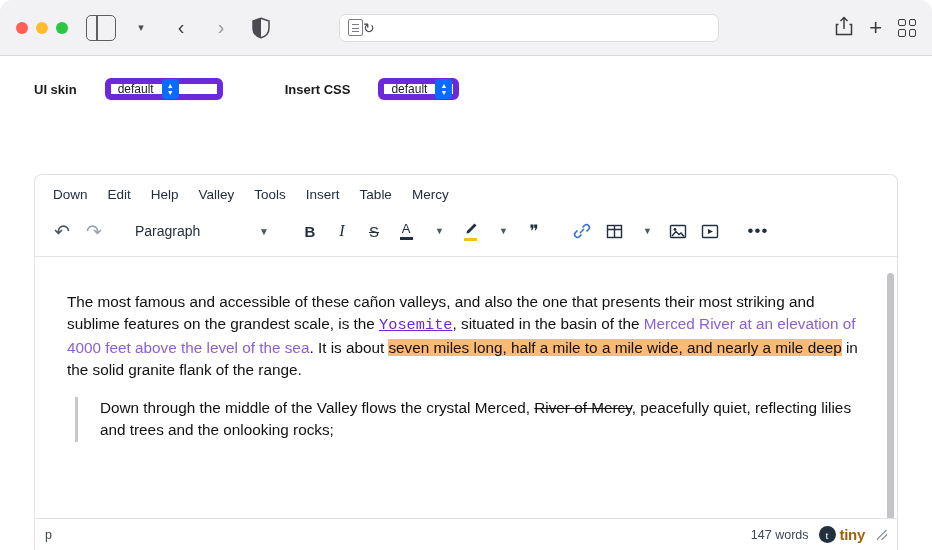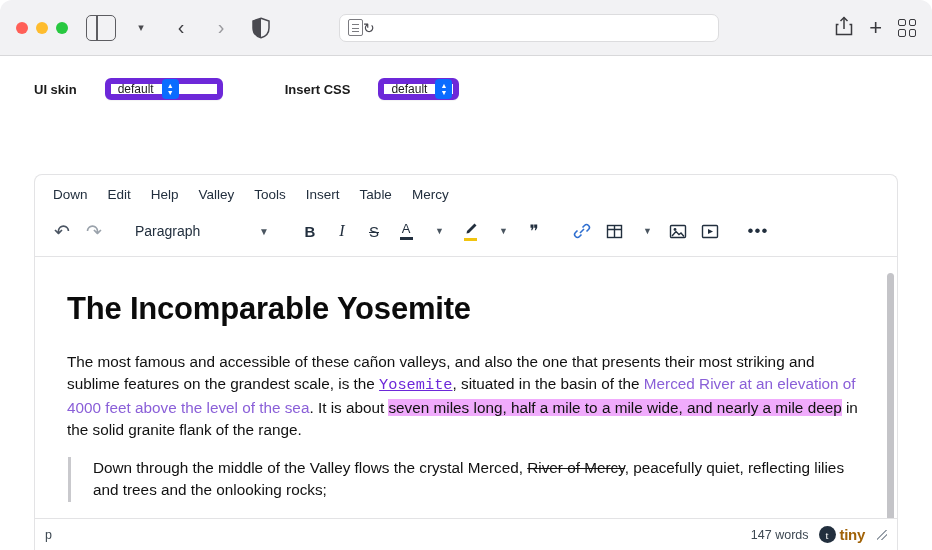--- a/index.html
+++ b/index.html
@@ -244,23 +244,23 @@
   }
   .content p {
     font-family: "Liberation Sans", sans-serif;
     font-size: 15.3px;
     line-height: 22.3px;
     color: #111;
     margin: 0 0 16px 0;
   }
   .content a { color: #6d28d9; text-decoration: underline; font-family: Liberation Mono, monospace; }
   .purple { color: #8a5fd8; }
-  .hl { background: #f0abfc; }
+  .hl { background: #fdba74; }
   blockquote {
-    margin: 0 0 16px 1px;
+    margin: 0 0 16px 8px;
     padding-left: 22px;
     border-left: 3px solid #c9c9cd;
   }
   blockquote p { margin: 0; }
   .strike-text { text-decoration: line-through; }
 
   
   .vscroll {
     position: absolute;
     right: 3px; top: 98px;
@@ -468,21 +468,20 @@
             <rect x="1.5" y="2.5" width="15" height="12" rx="1" fill="none" stroke="#222f3e" stroke-width="1.4"></rect>
             <path d="M7 6 L12 8.5 L7 11 Z" fill="#222f3e"></path>
           </svg>
         </div>
 
         <div class="tb-sep"></div>
         <div class="tb dots">•••</div>
       </div>
 
       <div class="content">
-        <h1>The Incomparable Yosemite</h1>
 
         <p>
           <span>The most famous and accessible of these cañon valleys, and also the one that presents their most striking and sublime features on the grandest scale, is the </span><a href="#">Yosemite</a><span>, situated in the basin of the </span><span class="purple">Merced River at an elevation of 4000 feet above the level of the sea</span><span>. It is about </span><span class="hl">seven miles long, half a mile to a mile wide, and nearly a mile deep</span><span> in the solid granite flank of the range.</span>
         </p>
 
         <blockquote>
           <p>
             <span>Down through the middle of the Valley flows the crystal Merced, </span><span class="strike-text">River of Mercy</span><span>, peacefully quiet, reflecting lilies and trees and the onlooking rocks;</span>
           </p>
         </blockquote>

